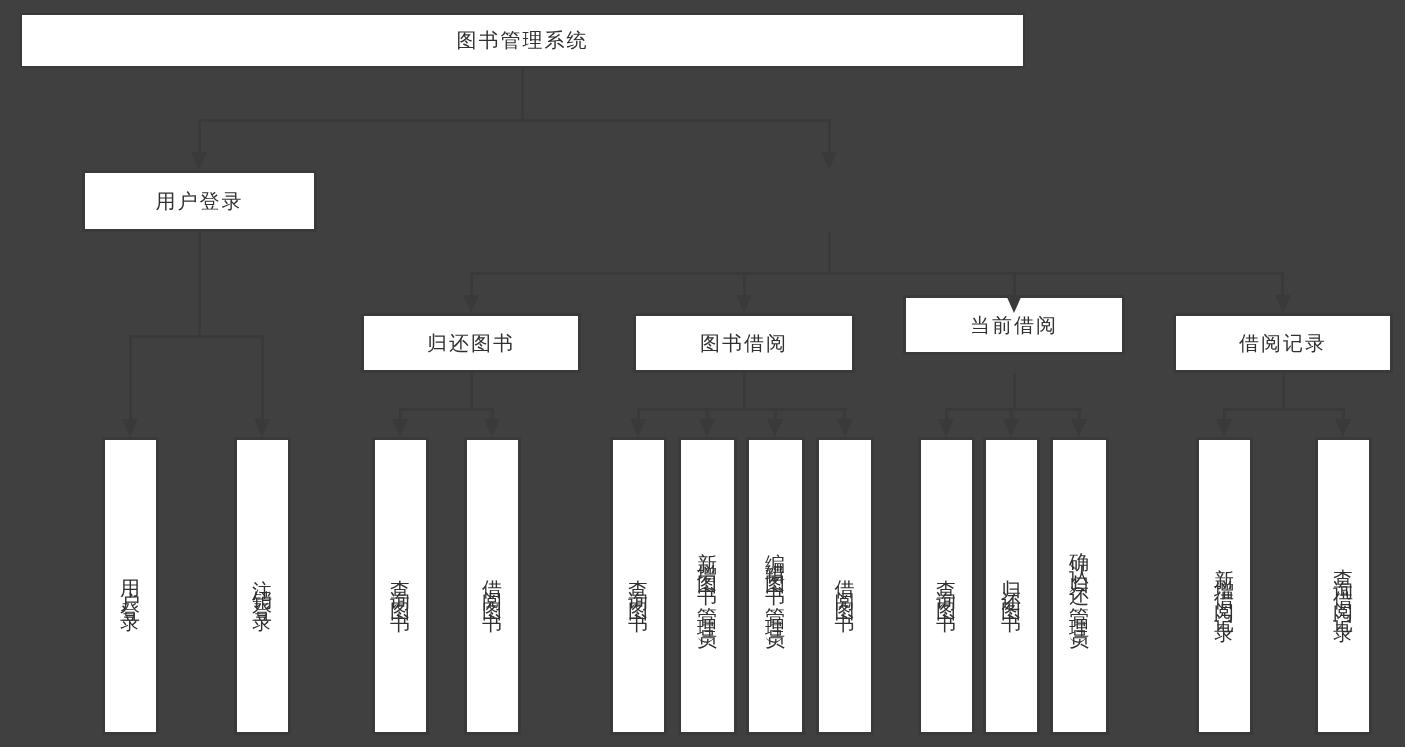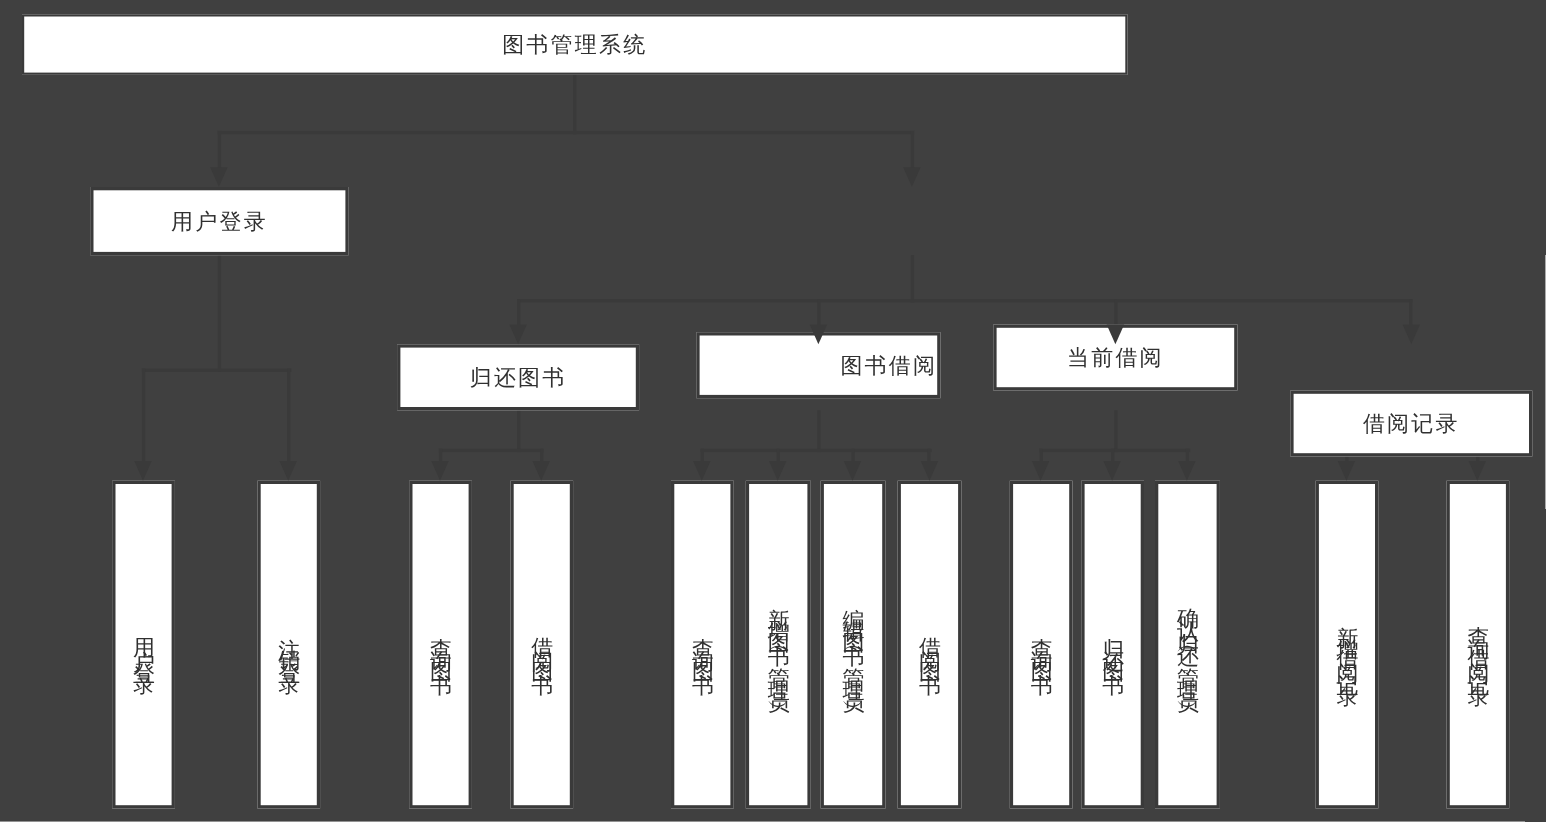--- a/index.html
+++ b/index.html
@@ -93,27 +93,27 @@
   <div class="lv" style="left:1013px; top:272px; height:26px;"></div>
   <div class="lv" style="left:1281px; top:272px; height:26px;"></div>
   <div class="arrow" style="left:471px; top:295px;"></div>
   <div class="arrow" style="left:744px; top:295px;"></div>
   <div class="arrow" style="left:1014px; top:295px;"></div>
   <div class="arrow" style="left:1283px; top:295px;"></div>
 
   <div class="box" style="left:361px; top:313px; width:220px; height:60px;">
     <span class="hlabel">归还图书</span>
   </div>
-  <div class="box" style="left:633px; top:302px; width:222px; height:60px;justify-content:flex-end;">
+  <div class="box" style="left:633px; top:313px; width:222px; height:60px;">
     <span class="hlabel">图书借阅</span>
   </div>
   <div class="box" style="left:903px; top:295px; width:222px; height:60px;justify-content:center;">
     <span class="hlabel">当前借阅</span>
   </div>
-  <div class="box" style="left:1173px; top:313px; width:220px; height:60px;margin-top:42px;">
+  <div class="box" style="left:1173px; top:313px; width:220px; height:60px;">
     <span class="hlabel">借阅记录</span>
   </div>
 
   <div class="lv" style="left:470px; top:373px; height:38px;"></div>
   <div class="lh" style="left:399px; top:408px; width:95px;"></div>
   <div class="lv" style="left:399px; top:408px; height:14px;"></div>
   <div class="lv" style="left:491px; top:408px; height:14px;"></div>
   <div class="arrow" style="left:400px; top:419px;"></div>
   <div class="arrow" style="left:492px; top:419px;"></div>
 

